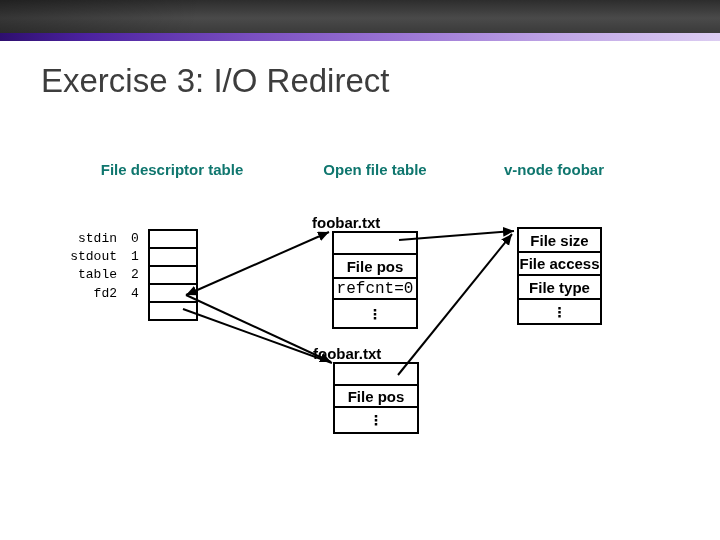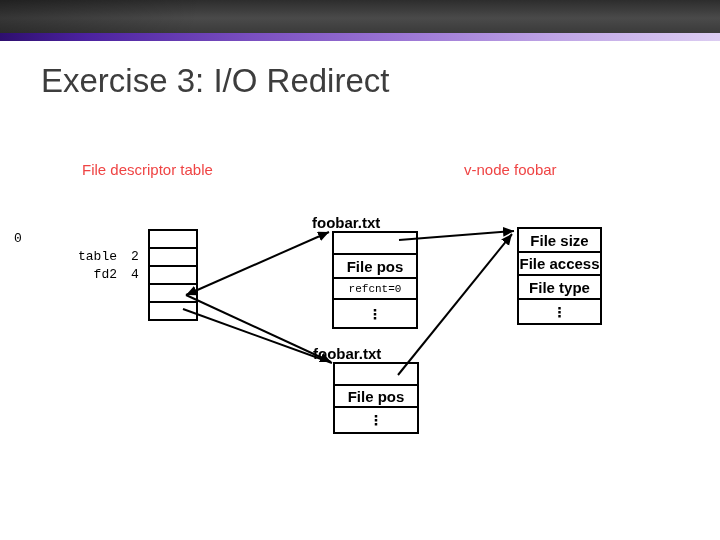--- a/index.html
+++ b/index.html
@@ -10,22 +10,22 @@
   .banner{position:absolute;left:0;top:0;width:720px;height:33px;
     background:linear-gradient(180deg,#2d2d2d 0%,#4a4a4a 55%,#3a3a3a 100%);}
   .banner::after{content:"";position:absolute;inset:0;
     background:linear-gradient(105deg,rgba(0,0,0,0.28) 0%,rgba(0,0,0,0) 28%);}
   .stripe{position:absolute;left:0;top:33px;width:720px;height:8px;
     background:linear-gradient(90deg,#2e0f6e 0%,#4c22a0 12%,#7a4fc0 35%,#9a74d4 55%,#c0a6e6 78%,#dccdf2 100%);}
 
   .title{position:absolute;left:41px;top:62px;margin:0;font-size:33px;font-weight:normal;
     color:#3d3d3d;letter-spacing:0;white-space:nowrap;}
 
-  .col-header{position:absolute;top:161px;width:180px;
-    font-size:15px;font-weight:normal;color:#ef4444;white-space:nowrap;}
+  .col-header{position:absolute;top:161px;width:180px;text-align:center;
+    font-size:15px;font-weight:bold;color:#0f766e;white-space:nowrap;}
   .hdr-fd{left:82px;}
   .hdr-open{left:285px;}
   .hdr-vnode{left:464px;}
 
   
   .fd-rows{position:absolute;left:0;top:229px;width:148px;}
   .fd-row{height:18.4px;display:flex;align-items:center;}
   .fd-name{display:inline-block;width:117px;text-align:right;
     font-family:"Liberation Mono","DejaVu Sans Mono",monospace;font-size:13px;color:#000;}
   .fd-num{display:inline-block;margin-left:14px;
@@ -37,21 +37,21 @@
   .fd-cell:last-child{border-bottom:none;}
 
   
   .stack{position:absolute;}
   .stack-title{position:absolute;width:126px;left:-20px;
     font-size:15px;font-weight:bold;color:#000;white-space:nowrap;}
   .stack-box{position:absolute;left:0;border:2px solid #000;background:#fff;}
   .cell{display:flex;align-items:center;justify-content:center;border-bottom:2px solid #000;
     font-size:15px;font-weight:bold;color:#000;overflow:visible;white-space:nowrap;}
   .cell:last-child{border-bottom:none;}
-  .cell.mono{font-family:"Liberation Mono","DejaVu Sans Mono",monospace;font-size:11px;font-weight:normal;}
+  .cell.mono{font-family:"Liberation Mono","DejaVu Sans Mono",monospace;font-size:16px;font-weight:normal;}
   .cell.dots{font-family:"DejaVu Sans",sans-serif;font-size:14px;font-weight:bold;}
 
   .oft1{left:332px;top:214px;width:86px;}
   .oft1 .stack-box{top:17px;width:82px;}
   .oft2{left:333px;top:345px;width:86px;}
   .oft2 .stack-box{top:17px;width:82px;}
   .vnode{left:517px;top:227px;width:85px;}
   .vnode .stack-box{top:0;width:81px;}
 
   .connectors{position:absolute;left:0;top:0;width:720px;height:540px;pointer-events:none;}
@@ -62,25 +62,31 @@
 <body>
 
 <div class="slide">
 
   <div class="banner"></div>
   <div class="stripe"></div>
 
   <h1 class="title">Exercise 3: I/O Redirect</h1>
 
   <div class="col-header hdr-fd">File descriptor table</div>
+  <div class="col-header hdr-open">Open file table</div>
   <div class="col-header hdr-vnode">v-node foobar</div>
 
   <div class="fd-rows">
     <div class="fd-row">
+      <span class="fd-name">stdin</span>
       <span class="fd-num">0</span>
+    </div>
+    <div class="fd-row">
+      <span class="fd-name">stdout</span>
+      <span class="fd-num">1</span>
     </div>
     <div class="fd-row">
       <span class="fd-name">table</span>
       <span class="fd-num">2</span>
     </div>
     <div class="fd-row">
       <span class="fd-name">fd2</span>
       <span class="fd-num">4</span>
     </div>
   </div>

